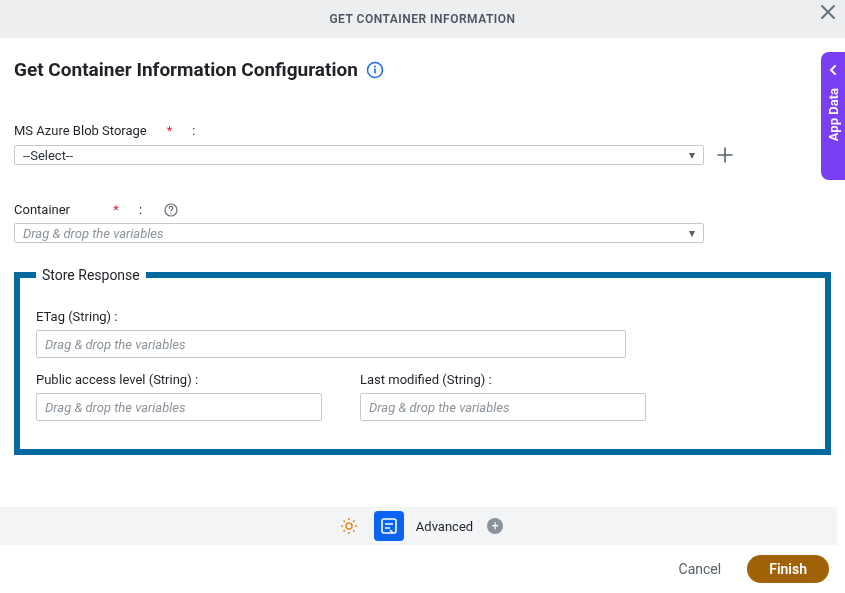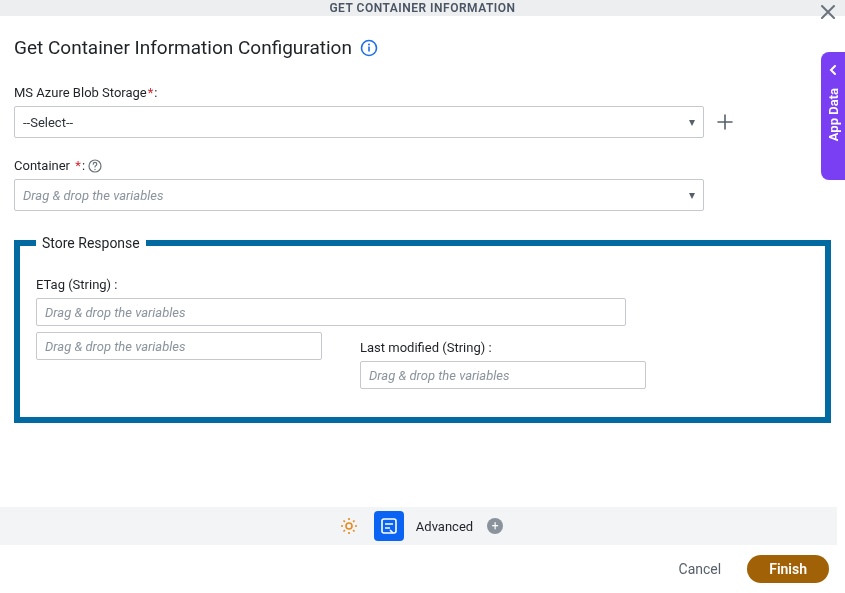--- a/index.html
+++ b/index.html
@@ -1,19 +1,19 @@
 <!DOCTYPE html>
 <html><head>
   <meta charset="utf-8">
   <style>
     * { box-sizing: border-box; margin: 0; padding: 0; font-family: -apple-system, BlinkMacSystemFont, "Segoe UI", Roboto, Arial, sans-serif; }
     body { width: 845px; height: 593px; background: #fff; position: relative; overflow: hidden; }
     .header {
       width: 100%;
-      height: 16px;
+      height: 38px;
       background: #eceef0;
       display: flex;
       align-items: center;
       justify-content: center;
       position: relative;
       color: #4a5462;
       font-size: 12px;
       font-weight: 600;
       letter-spacing: 0.5px;
     }
@@ -27,54 +27,54 @@
       line-height: 20px;
     }
     .page-title-row {
       display: flex;
       align-items: center;
       gap: 8px;
       padding: 20px 14px 6px 14px;
     }
     .page-title {
       font-size: 19px;
-      font-weight: 400;
+      font-weight: 700;
       color: #1f2328;
     }
     .info-icon {
       color: #1f6feb;
       width: 18px; height: 18px;
       display: inline-flex; align-items:center; justify-content:center;
     }
     .content {
       padding: 0 14px;
     }
     .field-label {
       font-size: 13px;
       color: #1f2328;
-      margin-top: 20px;
-      display: flex;
-      align-items: center;
-      gap: 1px;
+      margin-top: 36px;
+      display: flex;
+      align-items: center;
+      gap: 20px;
     }
     .field-label .asterisk { color: #d1242f; }
     .help-icon {
       width: 14px; height: 14px;
       color: #6a737d;
       margin-left: 2px;
     }
     .field-row {
       display: flex;
       align-items: center;
       gap: 10px;
       margin-top: 6px;
     }
     .select, .input-drop {
       flex: 1;
-      height: 32px;
+      height: 20px;
       border: 1px solid #c5c9cf;
       border-radius: 2px;
       padding: 0 8px;
       font-size: 13px;
       color: #1f2328;
       background: #fff;
       position: relative;
       display: flex;
       align-items: center;
     }
@@ -241,20 +241,21 @@
   <fieldset class="store">
     <legend>Store Response</legend>
 
     <div class="fs-label">ETag (String) :</div>
     <div class="small-input">
       <input type="text" placeholder="Drag &amp; drop the variables" style="">
     </div>
 
     <div class="two-col">
       <div class="col">
+        <div class="fs-label">Public access level (String) :</div>
         <div class="small-input narrow">
           <input type="text" placeholder="Drag &amp; drop the variables" style="">
         </div>
       </div>
       <div class="col">
         <div class="fs-label">Last modified (String) :</div>
         <div class="small-input narrow">
           <input type="text" placeholder="Drag &amp; drop the variables" style="">
         </div>
       </div>

